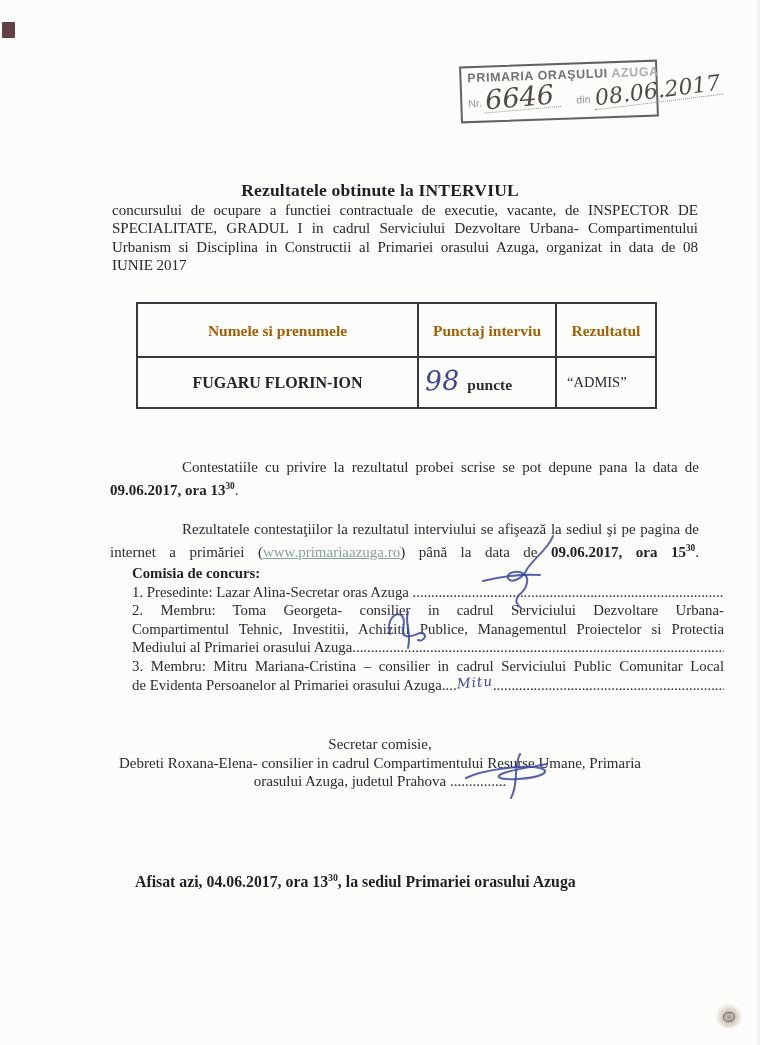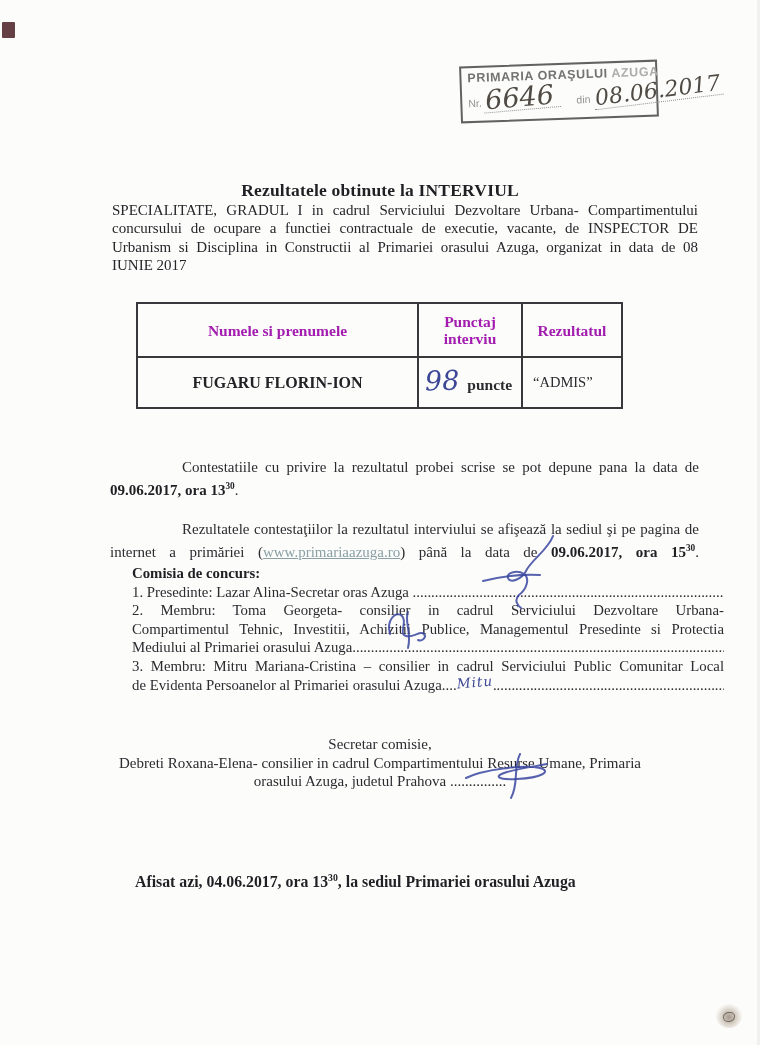--- a/index.html
+++ b/index.html
@@ -41,22 +41,22 @@
   .doc-title { position:absolute; left:0; top:180px; width:760px; text-align:center;
     font-size:17.5px; font-weight:bold; color:#1f1f24; letter-spacing:.2px; }
   .intro { position:absolute; left:112px; top:201px; width:586px;
     font-size:15px; line-height:18.4px; color:#26262b; }
   .jline { text-align:justify; text-align-last:justify; }
   .intro .last { text-align:left; text-align-last:left; }
 
   
   .rtable { position:absolute; left:136px; top:302px; border-collapse:collapse; }
   .rtable td { border:2px solid #38383c; vertical-align:middle; text-align:center; }
-  .rtable .c1 { width:281px; } .rtable .c2 { width:104px; } .rtable .c3 { width:100px; }
-  .rtable .hrow td { height:54px; font-weight:bold; font-size:15.5px; color:#a21caf; line-height:17px; }
+  .rtable .c1 { width:281px; } .rtable .c2 { width:138px; } .rtable .c3 { width:100px; }
+  .rtable .hrow td { height:54px; font-weight:bold; font-size:15.5px; color:#a16207; line-height:17px; }
   .rtable .drow td { height:51px; }
   .cell-name { font-weight:bold; font-size:16px; color:#222227; }
   .cell-score { text-align:left !important; padding-left:6px; white-space:nowrap; }
   .score-hand { font-family:"DejaVu Serif", serif; font-style:italic; font-size:27px;
     color:#3c4796; display:inline-block; transform:rotate(-2deg); line-height:20px; }
   .score-unit { font-weight:bold; font-size:15.5px; margin-left:8px; }
   .cell-result { font-size:14.5px; text-align:left !important; padding-left:10px; }
 
   
   .contest { position:absolute; left:110px; top:458px; width:589px;
@@ -101,22 +101,22 @@
       <span class="stamp-label">Nr.</span>
       <span class="hand stamp-nr">6646</span>
       <span class="stamp-label stamp-din-label">din</span>
       <span class="hand stamp-date">08.06.2017</span>
     </div>
   </div>
 
   <div class="doc-title">Rezultatele obtinute la INTERVIUL</div>
 
   <div class="intro">
+    <div class="jline">concursului de ocupare a functiei contractuale de executie, vacante, de INSPECTOR DE</div>
     <div class="jline">SPECIALITATE, GRADUL I in cadrul Serviciului Dezvoltare Urbana- Compartimentului</div>
-    <div class="jline">concursului de ocupare a functiei contractuale de executie, vacante, de INSPECTOR DE</div>
     <div class="jline">Urbanism si Disciplina in Constructii al Primariei orasului Azuga, organizat in data de 08</div>
     <div class="last">IUNIE 2017</div>
   </div>
 
   <table class="rtable">
     <tbody>
         <tr class="hrow">
       <td class="c1">Numele si prenumele</td>
       <td class="c2">Punctaj interviu</td>
       <td class="c3">Rezultatul</td>
@@ -135,21 +135,21 @@
     <div class="jline indent">Contestatiile cu privire la rezultatul probei scrise se pot depune pana la data de</div>
     <div><span class="b">09.06.2017, ora 13</span><sup class="b">30</sup><span>.</span></div>
     <div class="p2 jline indent">Rezultatele contestaţiilor la rezultatul interviului se afişează la sediul şi pe pagina de</div>
     <div class="jline"><span>internet a primăriei (</span><span class="link">www.primariaazuga.ro</span><span>) până la data de </span><span class="b">09.06.2017, ora 15</span><sup class="b">30</sup><span>.</span></div>
   </div>
 
   <div class="commission">
     <div class="head">Comisia de concurs:</div>
     <div class="dotline">1. Presedinte: Lazar Alina-Secretar oras Azuga .....................................................................................................</div>
     <div class="jline">2. Membru: Toma Georgeta- consilier in cadrul Serviciului Dezvoltare Urbana-</div>
-    <div class="jline">Compartimentul Tehnic, Investitii, Achizitii Publice, Managementul Presedinte si Protectia</div>
+    <div class="jline">Compartimentul Tehnic, Investitii, Achizitii Publice, Managementul Proiectelor si Protectia</div>
     <div class="dotline">Mediului al Primariei orasului Azuga.................................................................................................................................</div>
     <div class="jline">3. Membru: Mitru Mariana-Cristina – consilier in cadrul Serviciului Public Comunitar Local</div>
     <div class="dotline"><span>de Evidenta Persoanelor al Primariei orasului Azuga....</span><span class="mitu">Mitu</span><span>................................................................................</span></div>
   </div>
 
   <div class="secretary">
     <div>Secretar comisie,</div>
     <div>Debreti Roxana-Elena- consilier in cadrul Compartimentului Resurse Umane, Primaria</div>
     <div><span>orasului Azuga, judetul Prahova </span><span>...............</span></div>
   </div>

